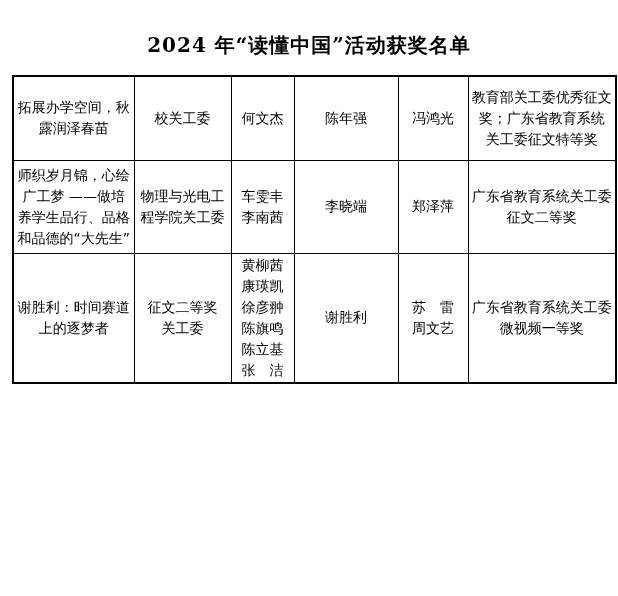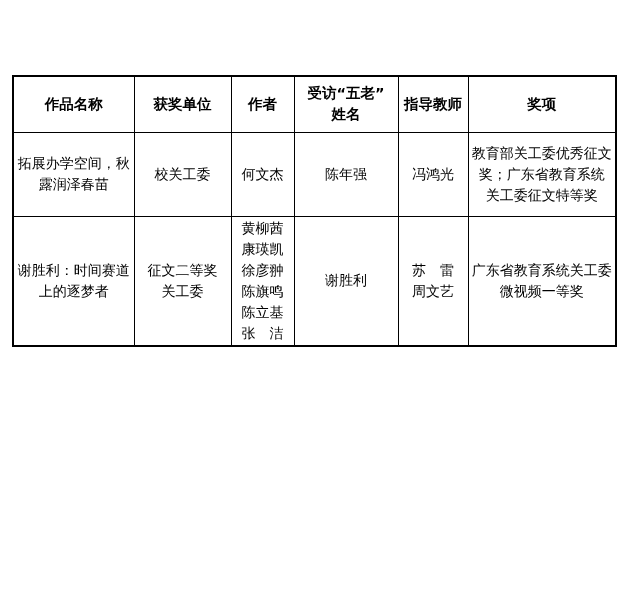--- a/index.html
+++ b/index.html
@@ -64,54 +64,60 @@
   tr.r2 { height: 80px; }
   tr.r3 { height: 93px; }
   tr.r4 { height: 129px; }
   tr.r5 { height: 70px; }
 </style>
 </head>
 <body>
 
 <div class="page">
 
+  <div class="doc-title">2024 年“读懂中国”活动获奖名单</div>
 
   <table class="awards">
     <colgroup>
       <col class="c1">
         <col class="c2">
         <col class="c3">
       <col class="c4">
         <col class="c5">
         <col class="c6">
     </colgroup>
     <tbody>
-      <tr class="r-head">
-        <th>作品名称</th>
-        <th>获奖单位</th>
-        <th>作者</th>
-        <th>受访“五老”
-姓名</th>
-        <th>指导教师</th>
-        <th>奖项</th>
-      </tr>
 
       <tr class="r1">
         <td>拓展办学空间，秋
 露润泽春苗</td>
         <td>校关工委</td>
         <td>何文杰</td>
         <td>陈年强</td>
         <td>冯鸿光</td>
         <td>教育部关工委优秀征文
 奖；广东省教育系统
 关工委征文特等奖</td>
       </tr>
 
 
+      <tr class="r3">
+        <td>师织岁月锦，心绘
+广工梦 ——做培
+养学生品行、品格
+和品德的“大先生”</td>
+        <td>物理与光电工
+程学院关工委</td>
+        <td>车雯丰
+李南茜</td>
+        <td>李晓端</td>
+        <td>郑泽萍</td>
+        <td>广东省教育系统关工委
+征文二等奖</td>
+      </tr>
 
       <tr class="r4">
         <td>谢胜利：时间赛道
 上的逐梦者</td>
         <td>征文二等奖
 关工委</td>
         <td>黄柳茜
 康瑛凯
 徐彦翀
 陈旗鸣

